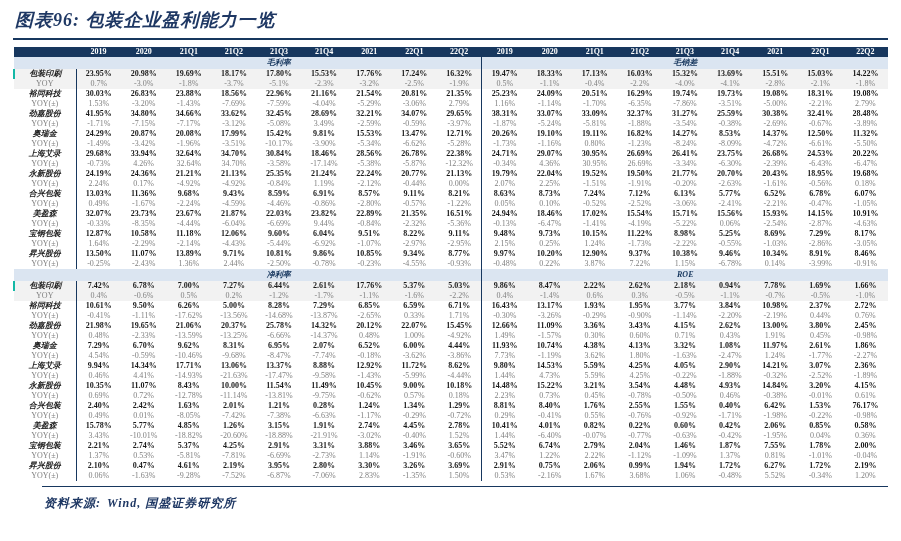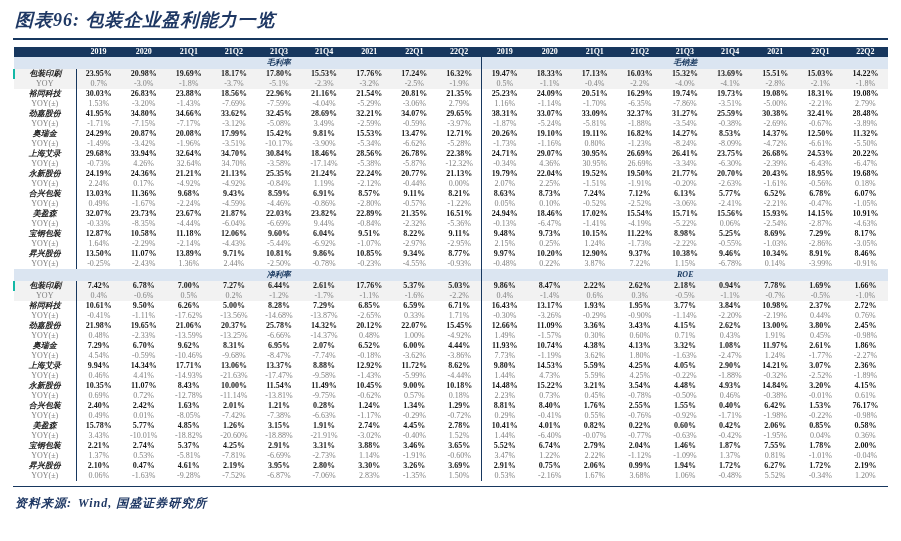--- a/index.html
+++ b/index.html
@@ -47,21 +47,21 @@
   }
   .split{border-left:1.5px solid var(--navy);}
   td.val{font-weight:bold;color:var(--val);}
   td.yoy{color:var(--yoy-gray);font-weight:normal;}
   tr.hl td{background:var(--hl);}
   tr.hl.val-row td.name{border-left:2px solid #14b8a6;}
   .footer{
     border-top:1.5px solid var(--navy);
     margin-top:5px;padding:8px 0 0 2px;
     color:var(--title-navy);font-weight:bold;font-style:italic;
-    font-size:12px;letter-spacing:1px;
+    font-size:12px;letter-spacing:1px;margin-left:29px;
   }
   .footer .src{margin-left:6px;}
 </style>
 </head>
 <body>
 
 <div class="page">
   <div class="title-row">
     <span class="figure-title">图表96:  包装企业盈利能力一览</span>
   </div>

